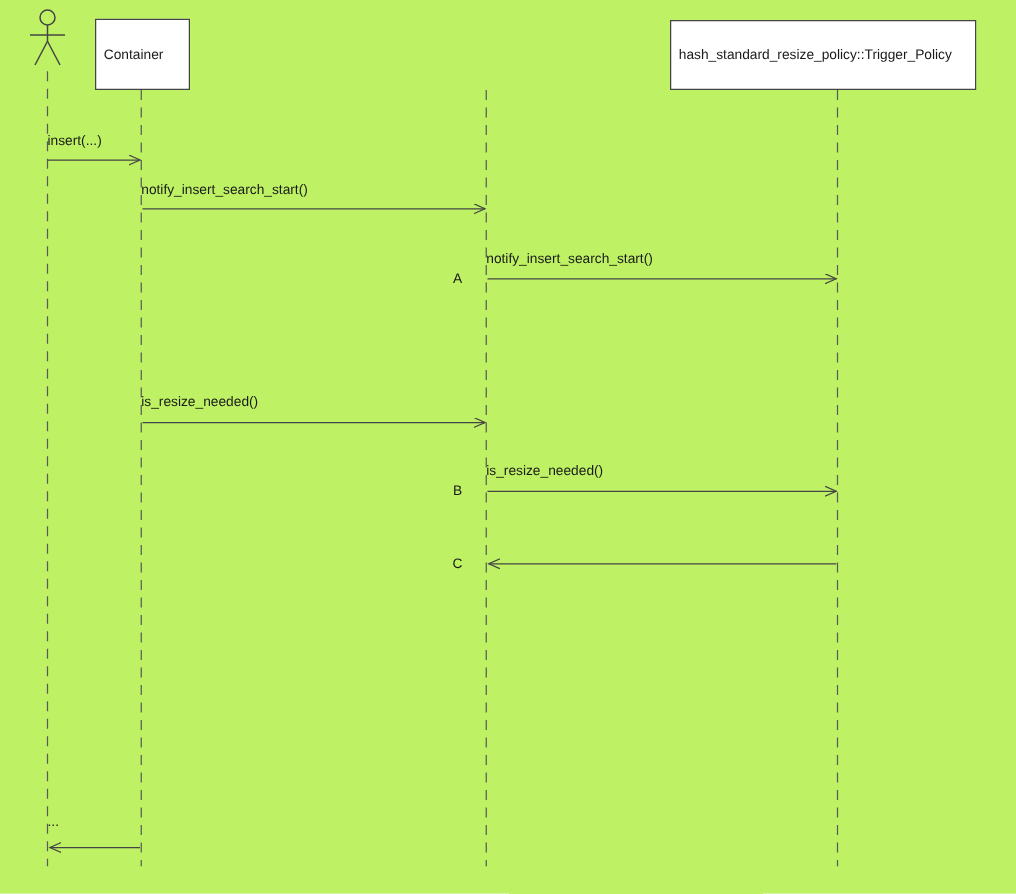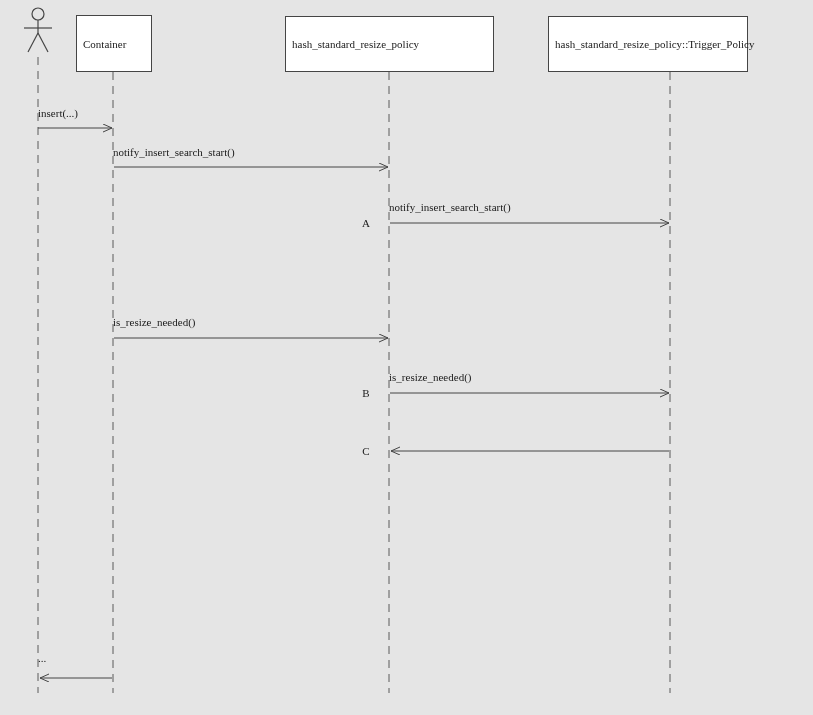--- a/index.html
+++ b/index.html
@@ -1,39 +1,39 @@
 <!DOCTYPE html>
 <html><head>
 <meta charset="utf-8">
 <style>
   html, body { margin: 0; padding: 0; background: #ffffff; }
   #canvas {
     position: relative;
     width: 813px;
     height: 715px;
-    background: #e5e5e5;
-    font-family: Liberation Serif, serif;
+    background: #bef264;
+    font-family: Liberation Sans, sans-serif;
     color: #1a1a1a;
     overflow: hidden;
   }
   #wires { position: absolute; left: 0; top: 0; }
   .participant {
     position: absolute;
     border: 1px solid #454545;
     background: #ffffff;
     display: flex;
     align-items: center;
     padding-left: 6px;
     font-size: 11px;
     white-space: nowrap;
     box-sizing: border-box;
   }
   #participant-1 { left: 76px;  top: 15px; width: 76px;  height: 57px; }
   #participant-2 { left: 285px; top: 16px; width: 209px; height: 56px; }
-  #participant-3 { left: 548px; top: 16px; width: 200px; height: 56px; }
+  #participant-3 { left: 536px; top: 16px; width: 245px; height: 56px; }
   .msg-label {
     position: absolute;
     font-size: 11px;
     text-align: left;
     white-space: nowrap;
     line-height: 13px;
   }
   .seq-label {
     position: absolute;
     font-size: 11px;
@@ -87,23 +87,20 @@
       <line x1="114" y1="338" x2="388" y2="338" marker-end="url(#arrowOpen)"></line>
       <line x1="390" y1="393" x2="669" y2="393" marker-end="url(#arrowOpen)"></line>
       <line x1="669" y1="451" x2="391" y2="451" marker-end="url(#arrowOpen)"></line>
       <line x1="112" y1="678" x2="40" y2="678" marker-end="url(#arrowOpen)"></line>
     </g>
   </svg>
 
   <div id="participant-1" class="participant">
     <span>Container</span>
   </div>
-  <div id="participant-2" class="participant">
-    <span>hash_standard_resize_policy</span>
-  </div>
   <div id="participant-3" class="participant">
     <span>hash_standard_resize_policy::Trigger_Policy</span>
   </div>
 
   <div id="lbl-insert" class="msg-label">insert(...)</div>
   <div id="lbl-notify-1" class="msg-label">notify_insert_search_start()</div>
   <div id="lbl-notify-2" class="msg-label">notify_insert_search_start()</div>
   <div id="lbl-resize-1" class="msg-label">is_resize_needed()</div>
   <div id="lbl-resize-2" class="msg-label">is_resize_needed()</div>
   <div id="lbl-return-final" class="msg-label">...</div>

